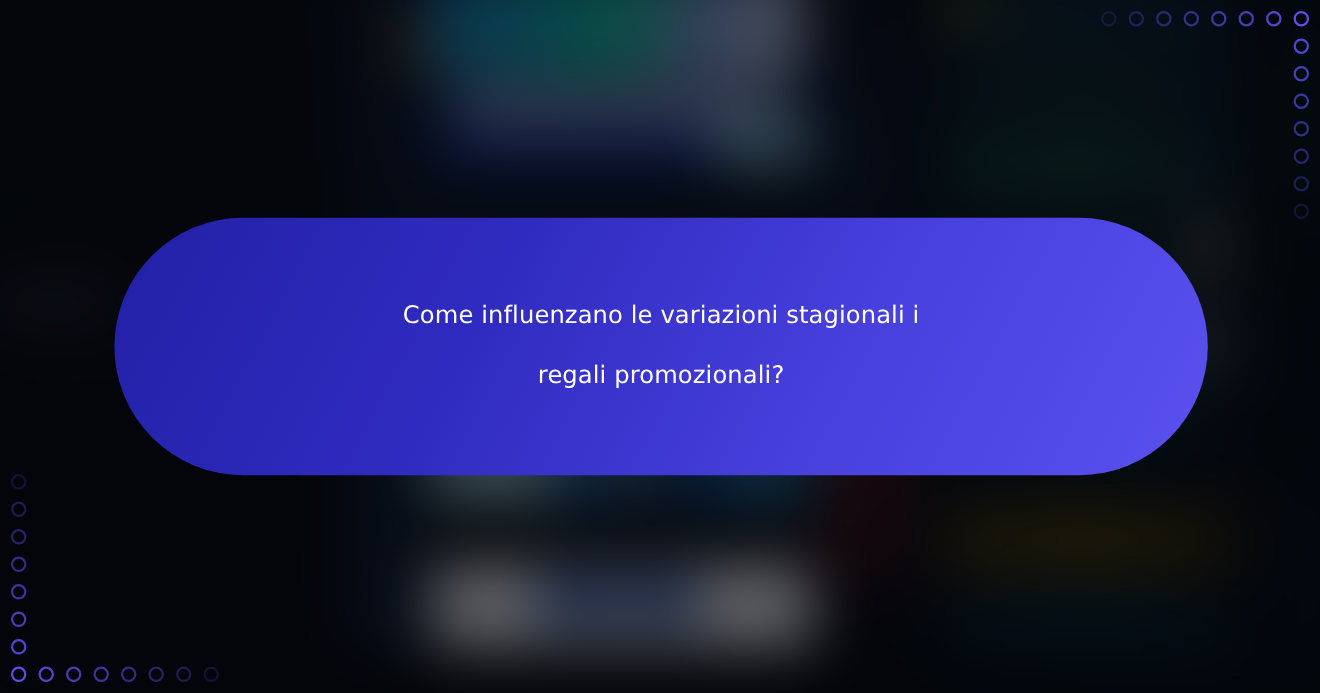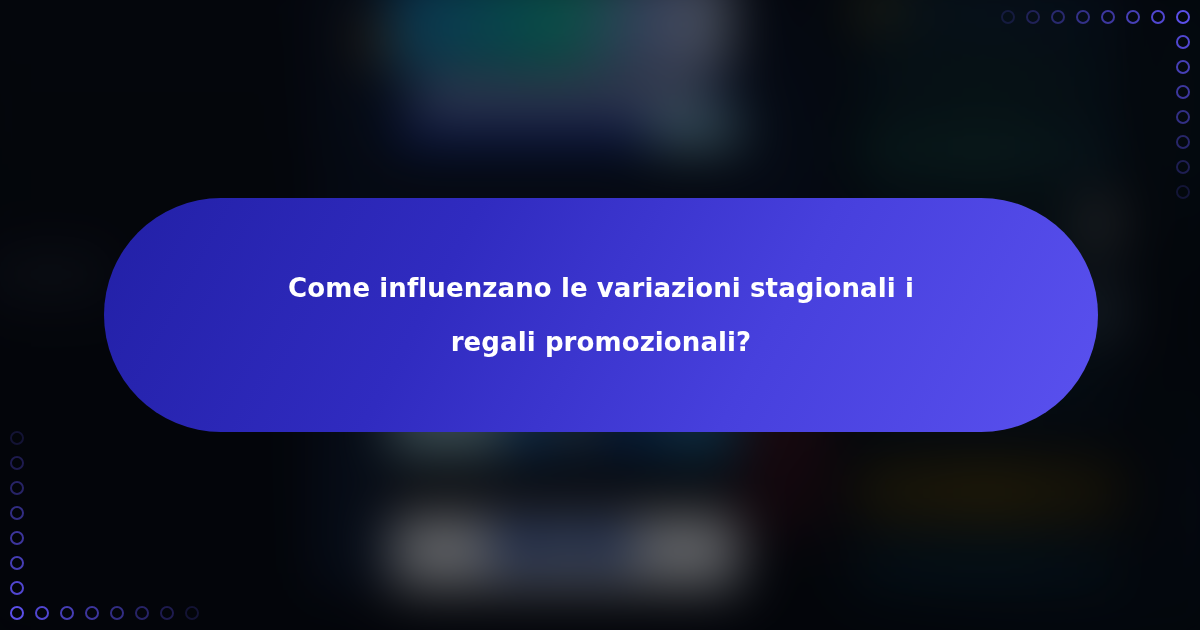--- a/index.html
+++ b/index.html
@@ -160,23 +160,23 @@
     border-radius: 117px;
     background: linear-gradient(118deg, #2220a6 0%, #302bc0 34%, #4740dd 66%, #5a51ef 100%);
     display: flex;
     align-items: center;
     justify-content: center;
   }
   #card-text {
     width: 760px;
     text-align: center;
     color: #ffffff;
-    font-size: 26px;
+    font-size: 22px;
     line-height: 54px;
-    font-weight: 700;
+    font-weight: 400;
     letter-spacing: .1px;
     white-space: pre-line;
   }
 </style>
 </head>
 <body>
 
 <div id="stage">
 
   <div id="bg-blur">

